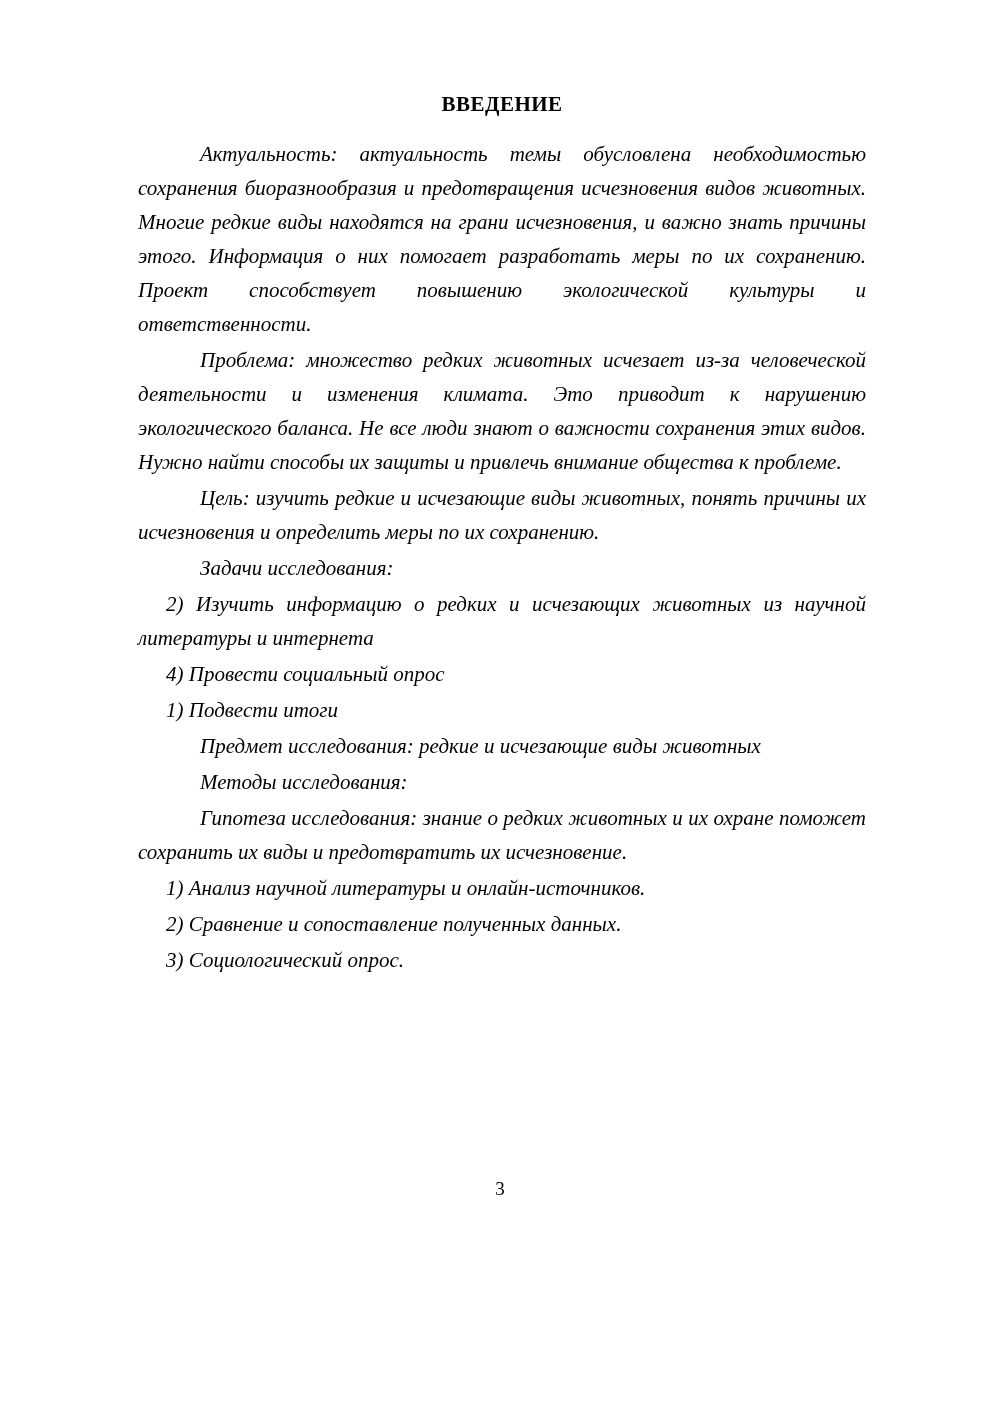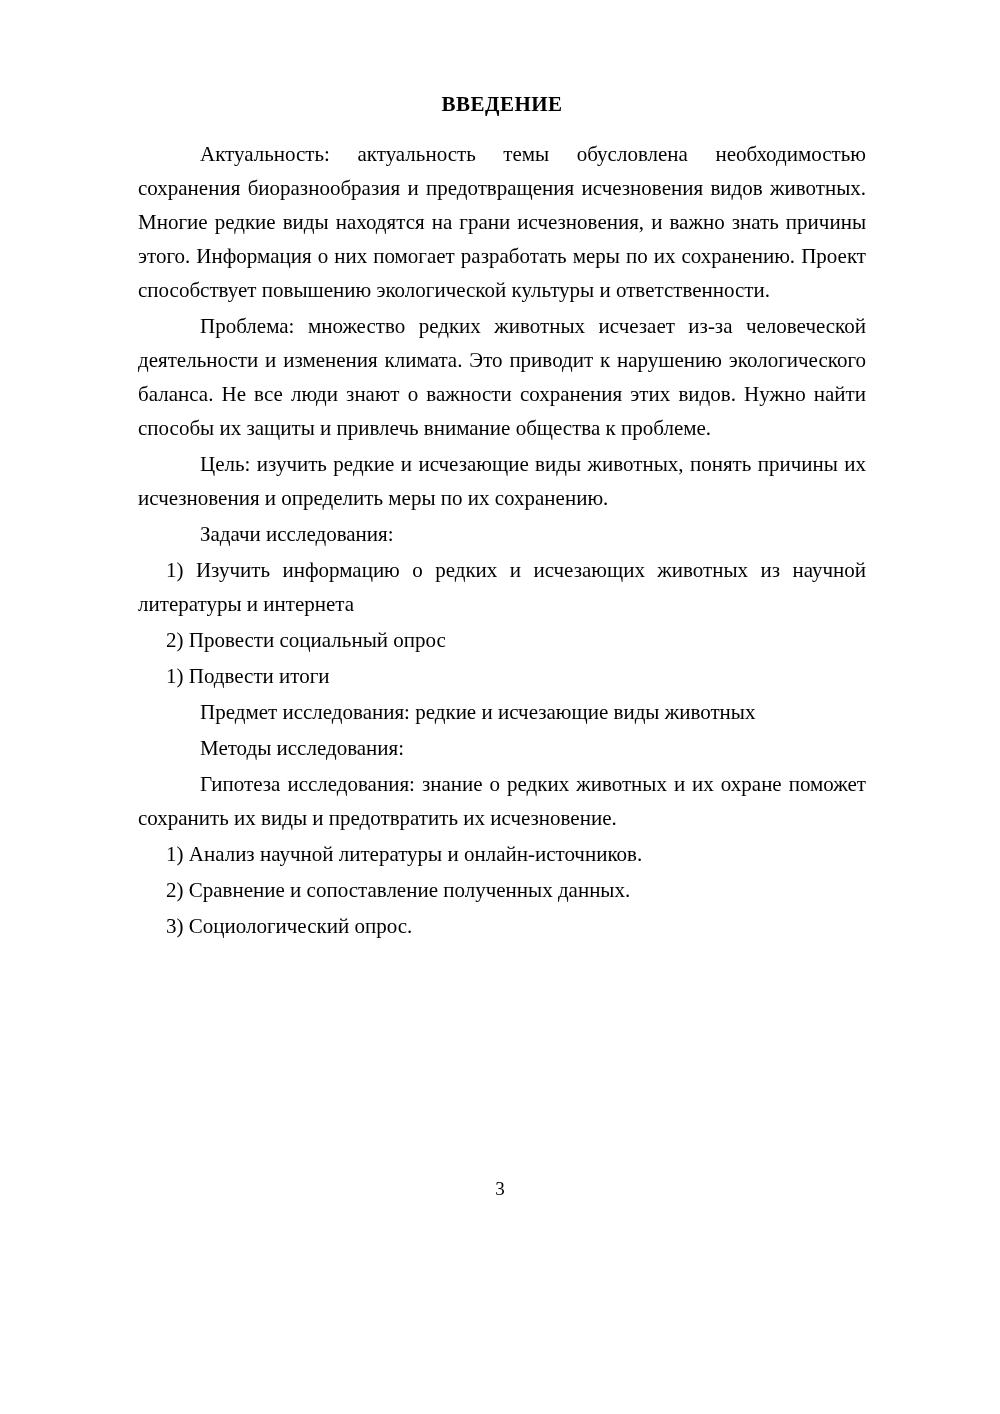--- a/index.html
+++ b/index.html
@@ -30,20 +30,21 @@
     margin: 0 0 20px 0;
     padding-right: 62px;
   }
   .para {
     font-size: 21px;
     line-height: 1.62;
     text-align: justify;
     text-justify: inter-word;
     margin: 0 0 2px 0;
     padding-right: 62px;
+    font-style: italic;
   }
   .para.indent {
     text-indent: 62px;
   }
   .para.hang {
     text-indent: 28px;
   }
   .page-number {
     position: absolute;
     bottom: 42px;
@@ -57,22 +58,22 @@
 <body>
 
 <div class="page">
 
   <h1 class="doc-title">ВВЕДЕНИЕ</h1>
 
   <p class="para indent">Актуальность: актуальность темы обусловлена необходимостью сохранения биоразнообразия и предотвращения исчезновения видов животных. Многие редкие виды находятся на грани исчезновения, и важно знать причины этого. Информация о них помогает разработать меры по их сохранению. Проект способствует повышению экологической культуры и ответственности.</p>
   <p class="para indent">Проблема: множество редких животных исчезает из-за человеческой деятельности и изменения климата. Это приводит к нарушению экологического баланса. Не все люди знают о важности сохранения этих видов. Нужно найти способы их защиты и привлечь внимание общества к проблеме.</p>
   <p class="para indent">Цель: изучить редкие и исчезающие виды животных, понять причины их исчезновения и определить меры по их сохранению.</p>
   <p class="para indent">Задачи исследования:</p>
-  <p class="para hang">1) Изучить информацию о редких и исчезающих животных из научной литературы и интернета</p>
-  <p class="para hang">2) Провести социальный опрос</p>
+  <p class="para hang">2) Изучить информацию о редких и исчезающих животных из научной литературы и интернета</p>
+  <p class="para hang">4) Провести социальный опрос</p>
   <p class="para hang">1) Подвести итоги</p>
   <p class="para indent">Предмет исследования: редкие и исчезающие виды животных</p>
   <p class="para indent">Методы исследования:</p>
   <p class="para indent">Гипотеза исследования: знание о редких животных и их охране поможет сохранить их виды и предотвратить их исчезновение.</p>
   <p class="para hang">1) Анализ научной литературы и онлайн-источников.</p>
   <p class="para hang">2) Сравнение и сопоставление полученных данных.</p>
   <p class="para hang">3) Социологический опрос.</p>
 
   <div class="page-number">3</div>
 </div>

